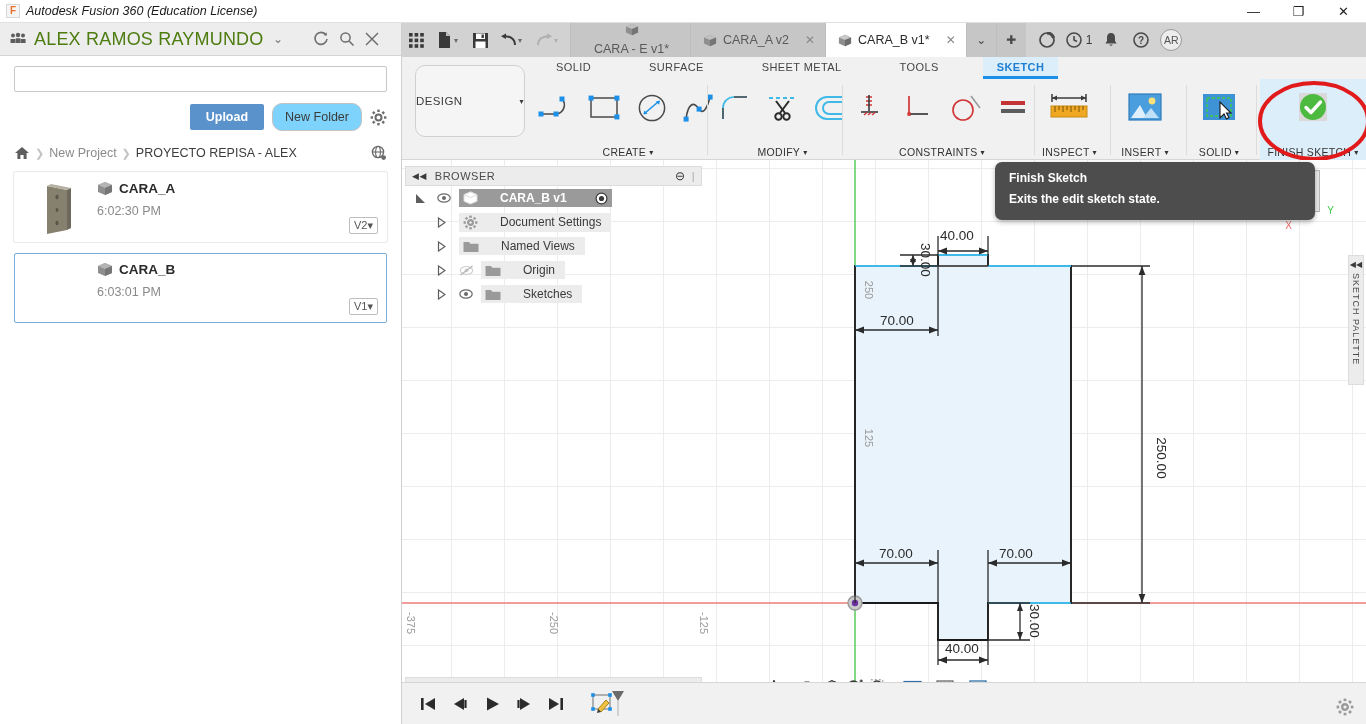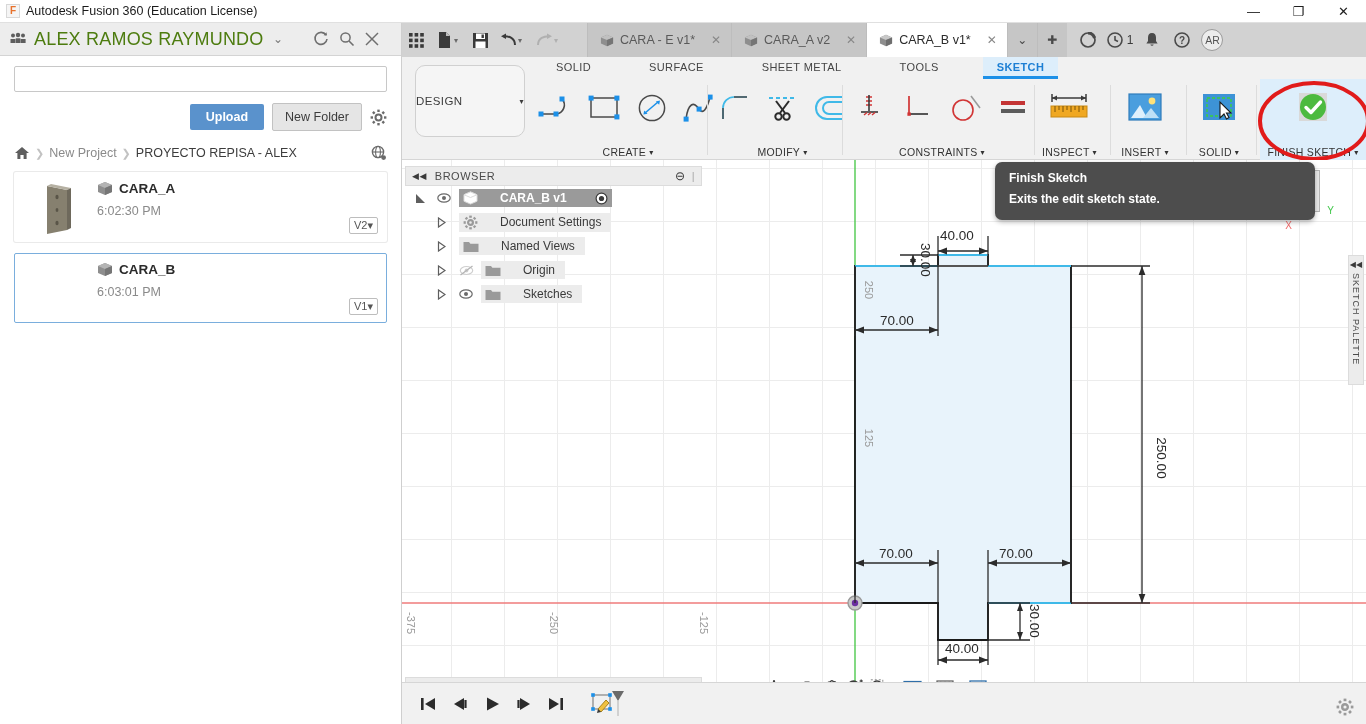--- a/index.html
+++ b/index.html
@@ -15,21 +15,21 @@
   #titlebar {
     position:absolute; left:0; top:0; width:1366px; height:23px;
     background:#ffffff; display:flex; align-items:center;
     border-bottom:1px solid #e0e0e0;
   }
   #titlebar .logo {
     width:14px;height:14px;margin-left:6px;margin-right:6px;
     background:#f5f5f5;border:1px solid #d8d8d8;color:#e8722c;
     font-size:10px;font-weight:bold;line-height:12px;text-align:center;
   }
-  #titlebar .ttl { font-size:12.5px; color:#1b1b1b; }
+  #titlebar .ttl { font-size:12.5px; color:#1b1b1b;font-style:italic; }
   #winbtns { position:absolute; right:0; top:0; height:23px; display:flex; }
   #winbtns div { width:45px;height:23px;display:flex;align-items:center;justify-content:center;
     font-size:13px; color:#202020; }
   
   #datapanel { position:absolute; left:0; top:23px; width:402px; height:701px;
     background:#ffffff; border-right:1px solid #cfcfcf; }
   #dp-header { height:33px; background:#ededed; border-bottom:1px solid #d4d4d4;
     display:flex; align-items:center; padding:0 10px; }
   #dp-header .hubicon { width:16px;height:14px;margin-right:8px; display:block;}
   #dp-header .hubname { flex:1; font-size:18px; color:#4d7c0f; letter-spacing:.2px;}
@@ -37,21 +37,21 @@
   .seg-wrap { margin:10px 14px 0 14px; display:flex; height:26px;
       border:1px solid #c8c8c8; border-radius:2px; overflow:hidden;}
   .seg { flex:1; display:flex;align-items:center;justify-content:center;
       font-size:12.5px;color:#4a4a4a;background:#fbfbfb;margin-top:41px;}
   .seg.active { background:#ffffff; }
   .seg + .seg { border-left:1px solid #c8c8c8; background:#f3f3f3;}
   #dp-actions { display:flex;align-items:center;justify-content:flex-end;
       margin:11px 14px 0 14px; gap:8px;}
   #btn-upload { background:#5a92cc;color:#fff;border:none;border-radius:2px;
       padding:6px 16px;font-size:12.5px;font-weight:bold;font-family:inherit;}
-  #btn-newfolder { background:#e5e5e5;border:1px solid #c2c2c2;border-radius:2px;
+  #btn-newfolder { background:#7dd3fc;border:1px solid #c2c2c2;border-radius:10px;
       padding:6px 12px;font-size:12.5px;color:#3c3c3c;font-family:inherit;}
   #dp-gear { font-size:16px;color:#6b6b6b;line-height:1;}
   #breadcrumb { display:flex;align-items:center;margin:14px 14px 0 14px;gap:5px;font-size:12.5px;}
   #breadcrumb .crumb { color:#8a8a8a; }
   #breadcrumb .crumb.cur { color:#3c3c3c; font-weight:normal;}
   #breadcrumb .sep { color:#c2c2c2; font-size:11px;}
   #breadcrumb .globe { margin-left:auto; color:#6b6b6b; font-size:14px;}
   .card { margin:11px 14px 0 14px; height:70px; background:#fff;
       border:1px solid transparent; border-radius:2px; position:relative;
       box-shadow:0 0 0 1px #eaeaea; }
@@ -332,21 +332,21 @@
     </span>
     <span class="qa-car">▾</span>
     <span class="qa-ico">
       <svg width="17" height="14" viewBox="0 0 17 14">
           <path d="M2 12 C2 5 8 3 13.5 3.2" stroke="#b0b0b0" stroke-width="2" fill="none"></path>
           <path d="M16 3.2 L11 0.4 L11 6 Z" fill="#b0b0b0"></path>
         </svg>
     </span>
     <span class="qa-car" style="color:#b0b0b0;">▾</span>
 
-    <div class="doctab" style="margin-left:21px;">
+    <div class="doctab" style="margin-left:4px;flex-direction:column;">
       <span>
         <svg width="14" height="13" viewBox="0 0 16 15">
             <polygon points="8,1 15,4 15,11 8,14 1,11 1,4" fill="#8e8e8e"></polygon>
             <polygon points="8,1 15,4 8,7 1,4" fill="#c0c0c0"></polygon>
             <polygon points="8,7 15,4 15,11 8,14" fill="#757575"></polygon>
           </svg>
       </span>
       <span>CARA - E v1*</span>
       <span class="x">✕</span>
     </div>

